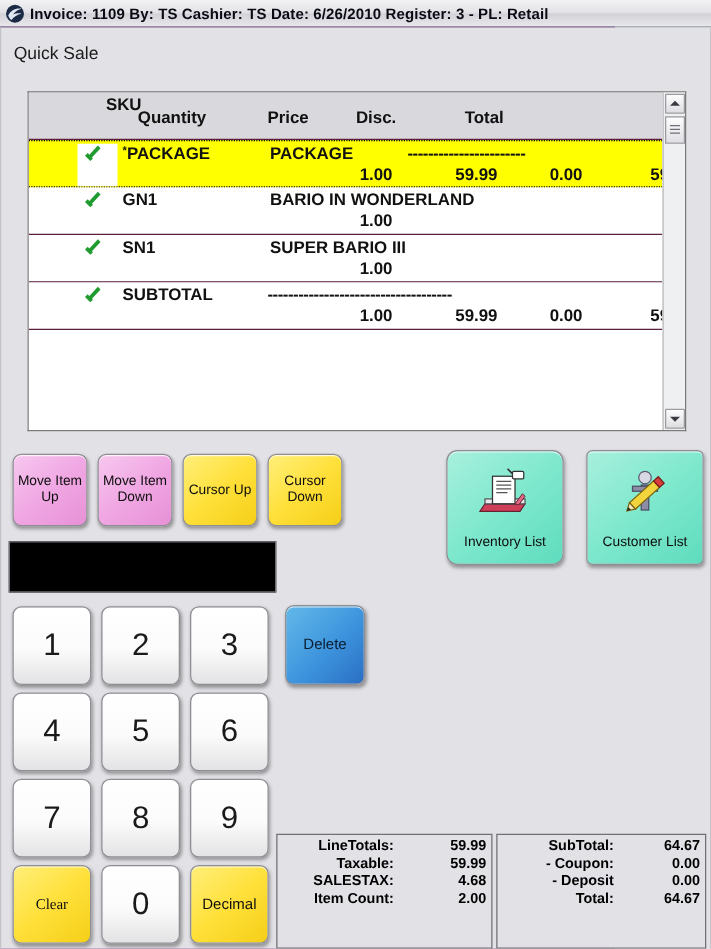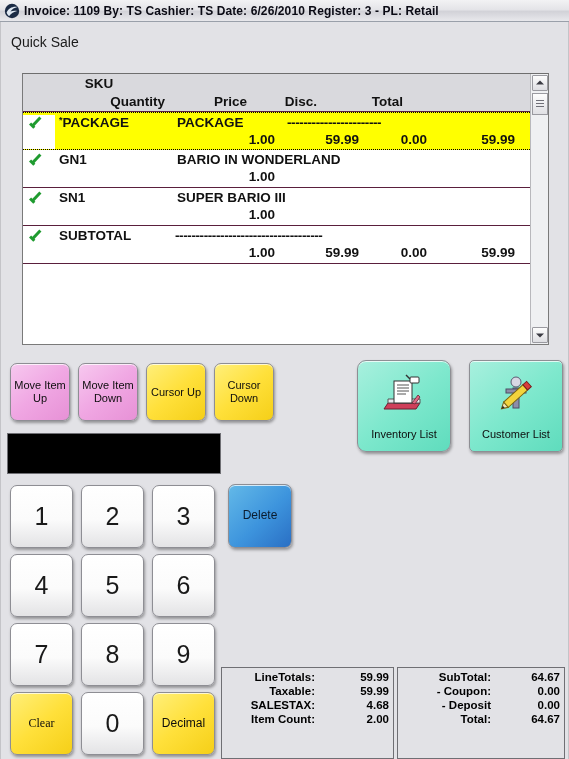--- a/index.html
+++ b/index.html
@@ -71,38 +71,39 @@
     background: #d9d9dd;
     border-bottom: 1px solid #5a1f3c;
     position: relative;
   }
   .grid-head .hrow {
     position: absolute; left: 0; right: 0;
     display: flex;
     font-size: 13.5px; font-weight: bold; color: #111;
   }
   .grid-head .hrow.r1 { top: 2px; }
-  .grid-head .hrow.r2 { top: 20px; }
+  .grid-head .hrow.r2 { top: 12px; }
 
   .row {
     position: relative;
     height: 38px;
     border-bottom: 1px solid #5a1f3c;
     background: #ffffff;
   }
   .row.selected {
     background: #ffff00;
     border: 1px dotted #000;
     border-left: none; border-right: none;
   }
   .row .line {
     position: absolute; left: 0; right: 4px;
     display: flex;
     font-size: 13.5px; font-weight: bold; color: #111;
     white-space: nowrap;
+    padding-left: 39px;
   }
   .row .line.l1 { top: 2px; }
   .row .line.l2 { top: 19px; }
 
   .chk {
     width: 32px; flex: 0 0 32px;
     position: relative;
     background: #ffffff;
     height: 17px;
   }

